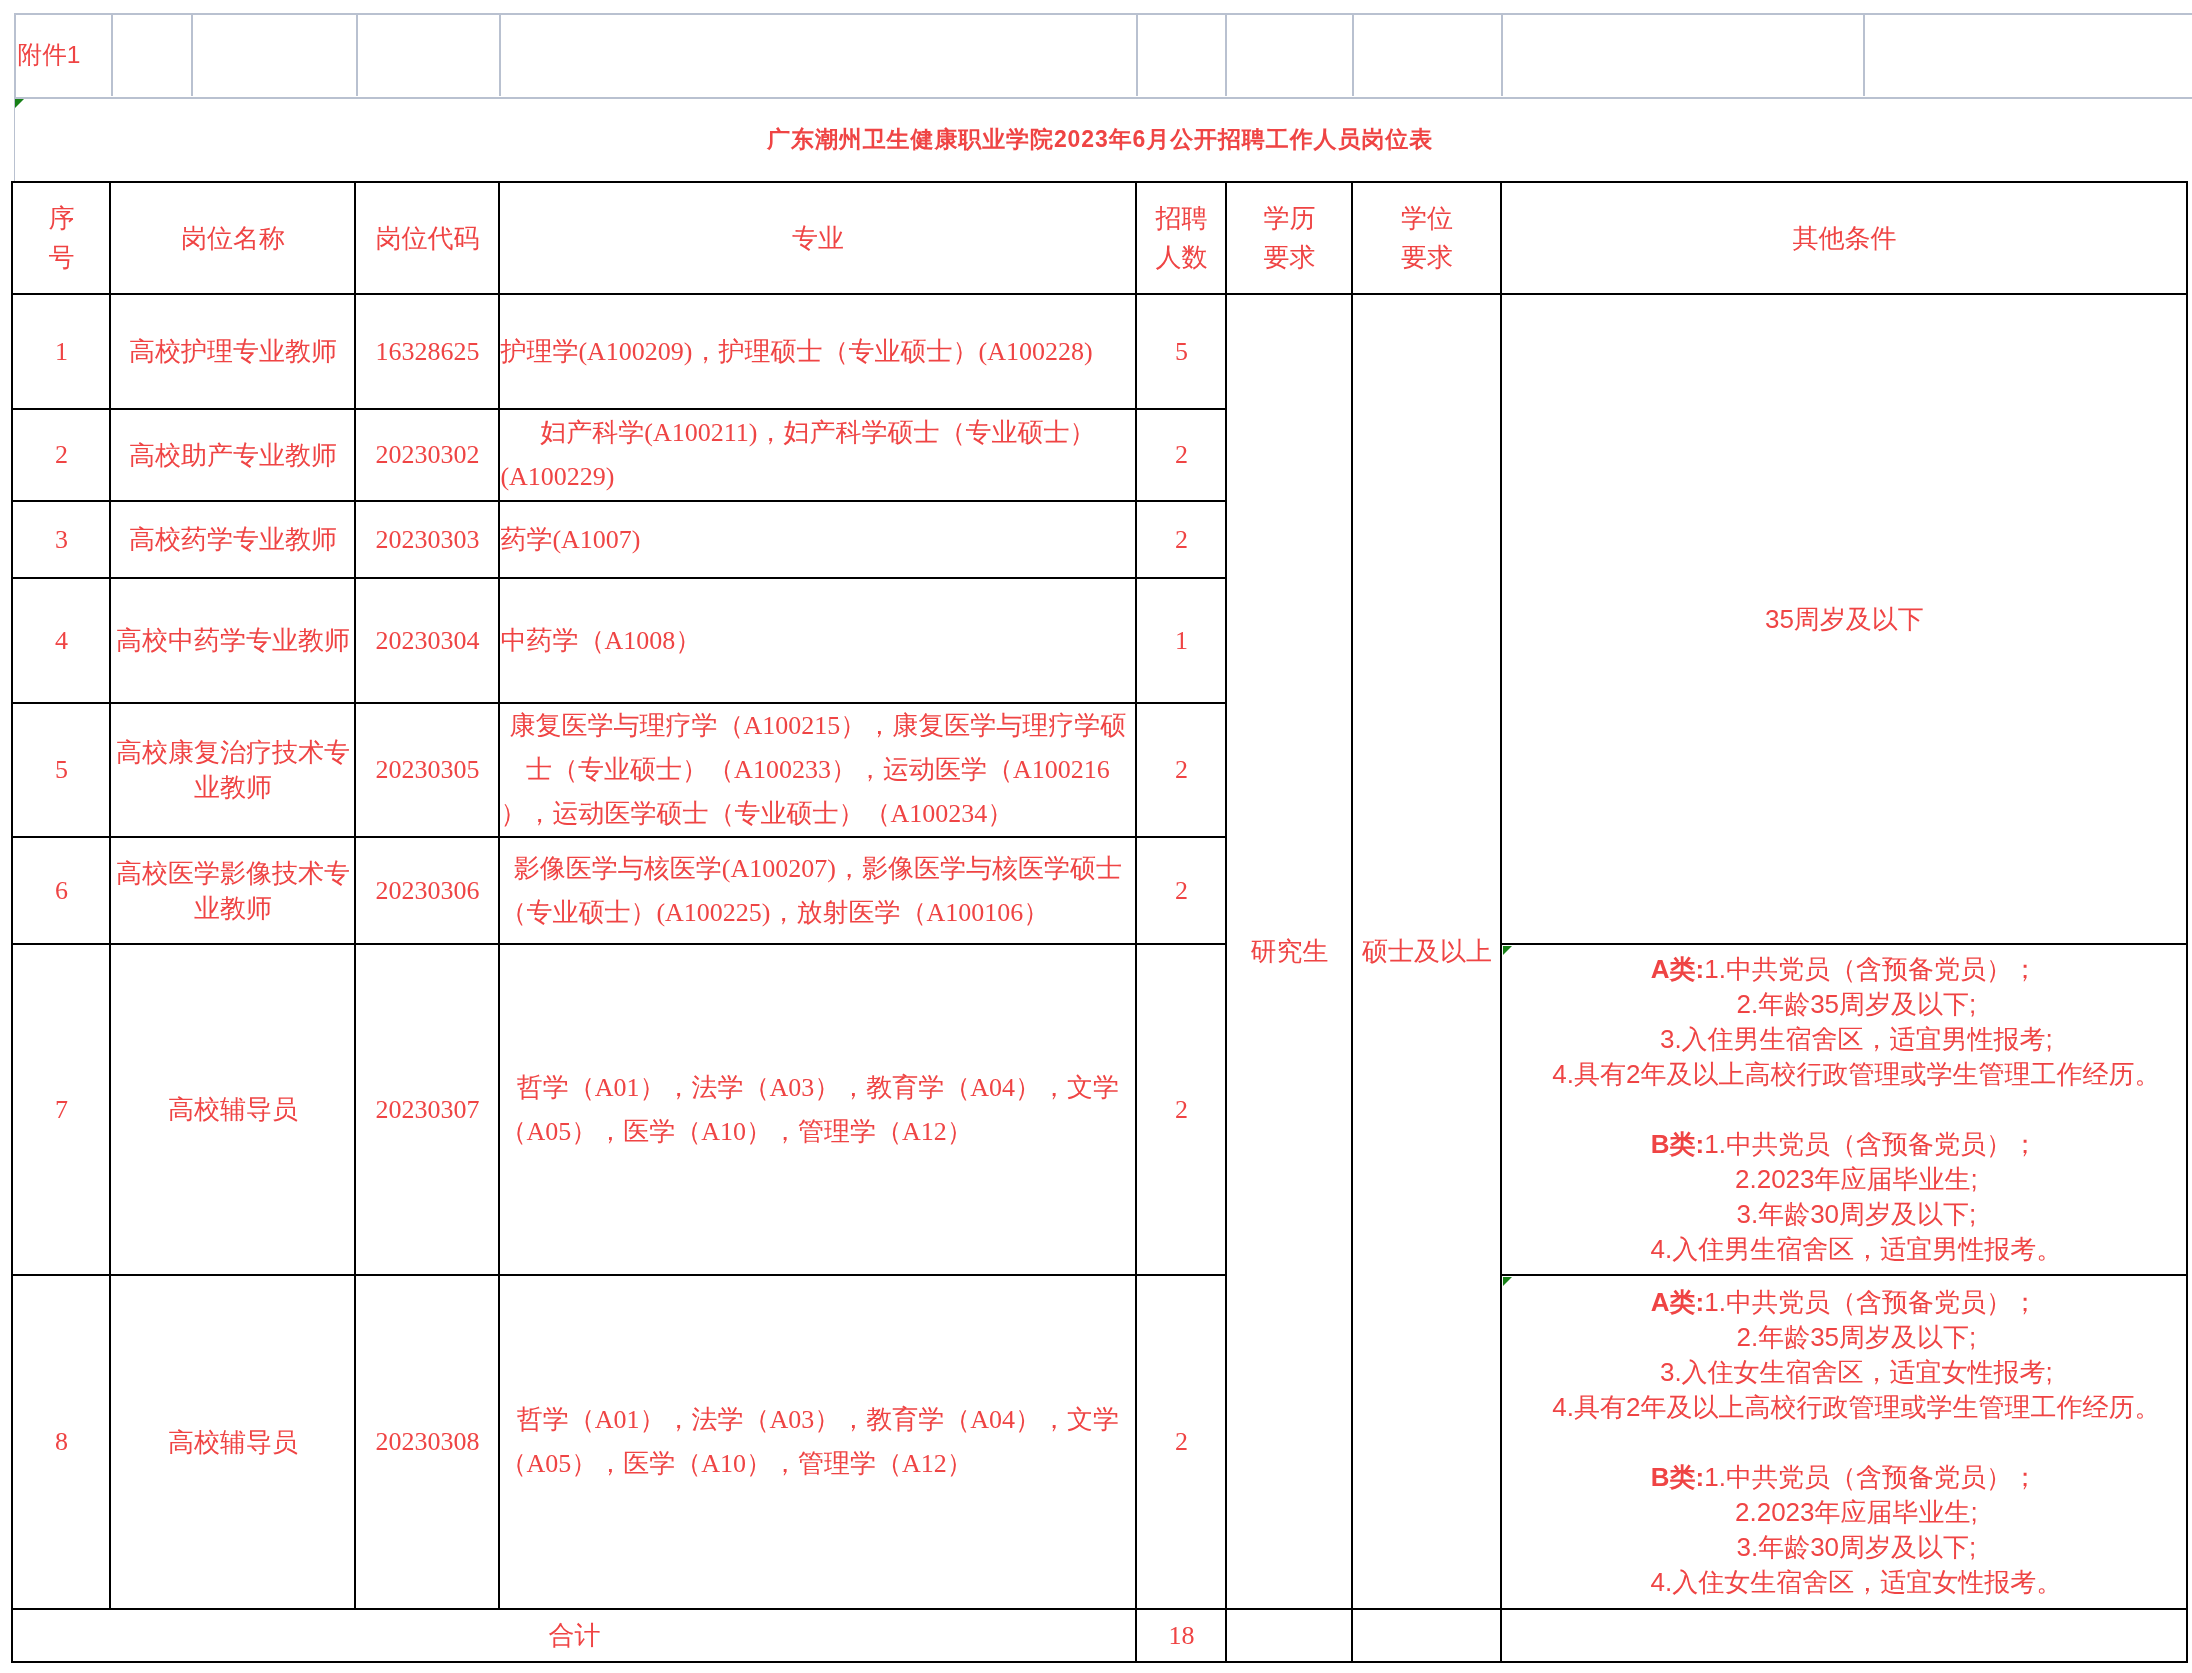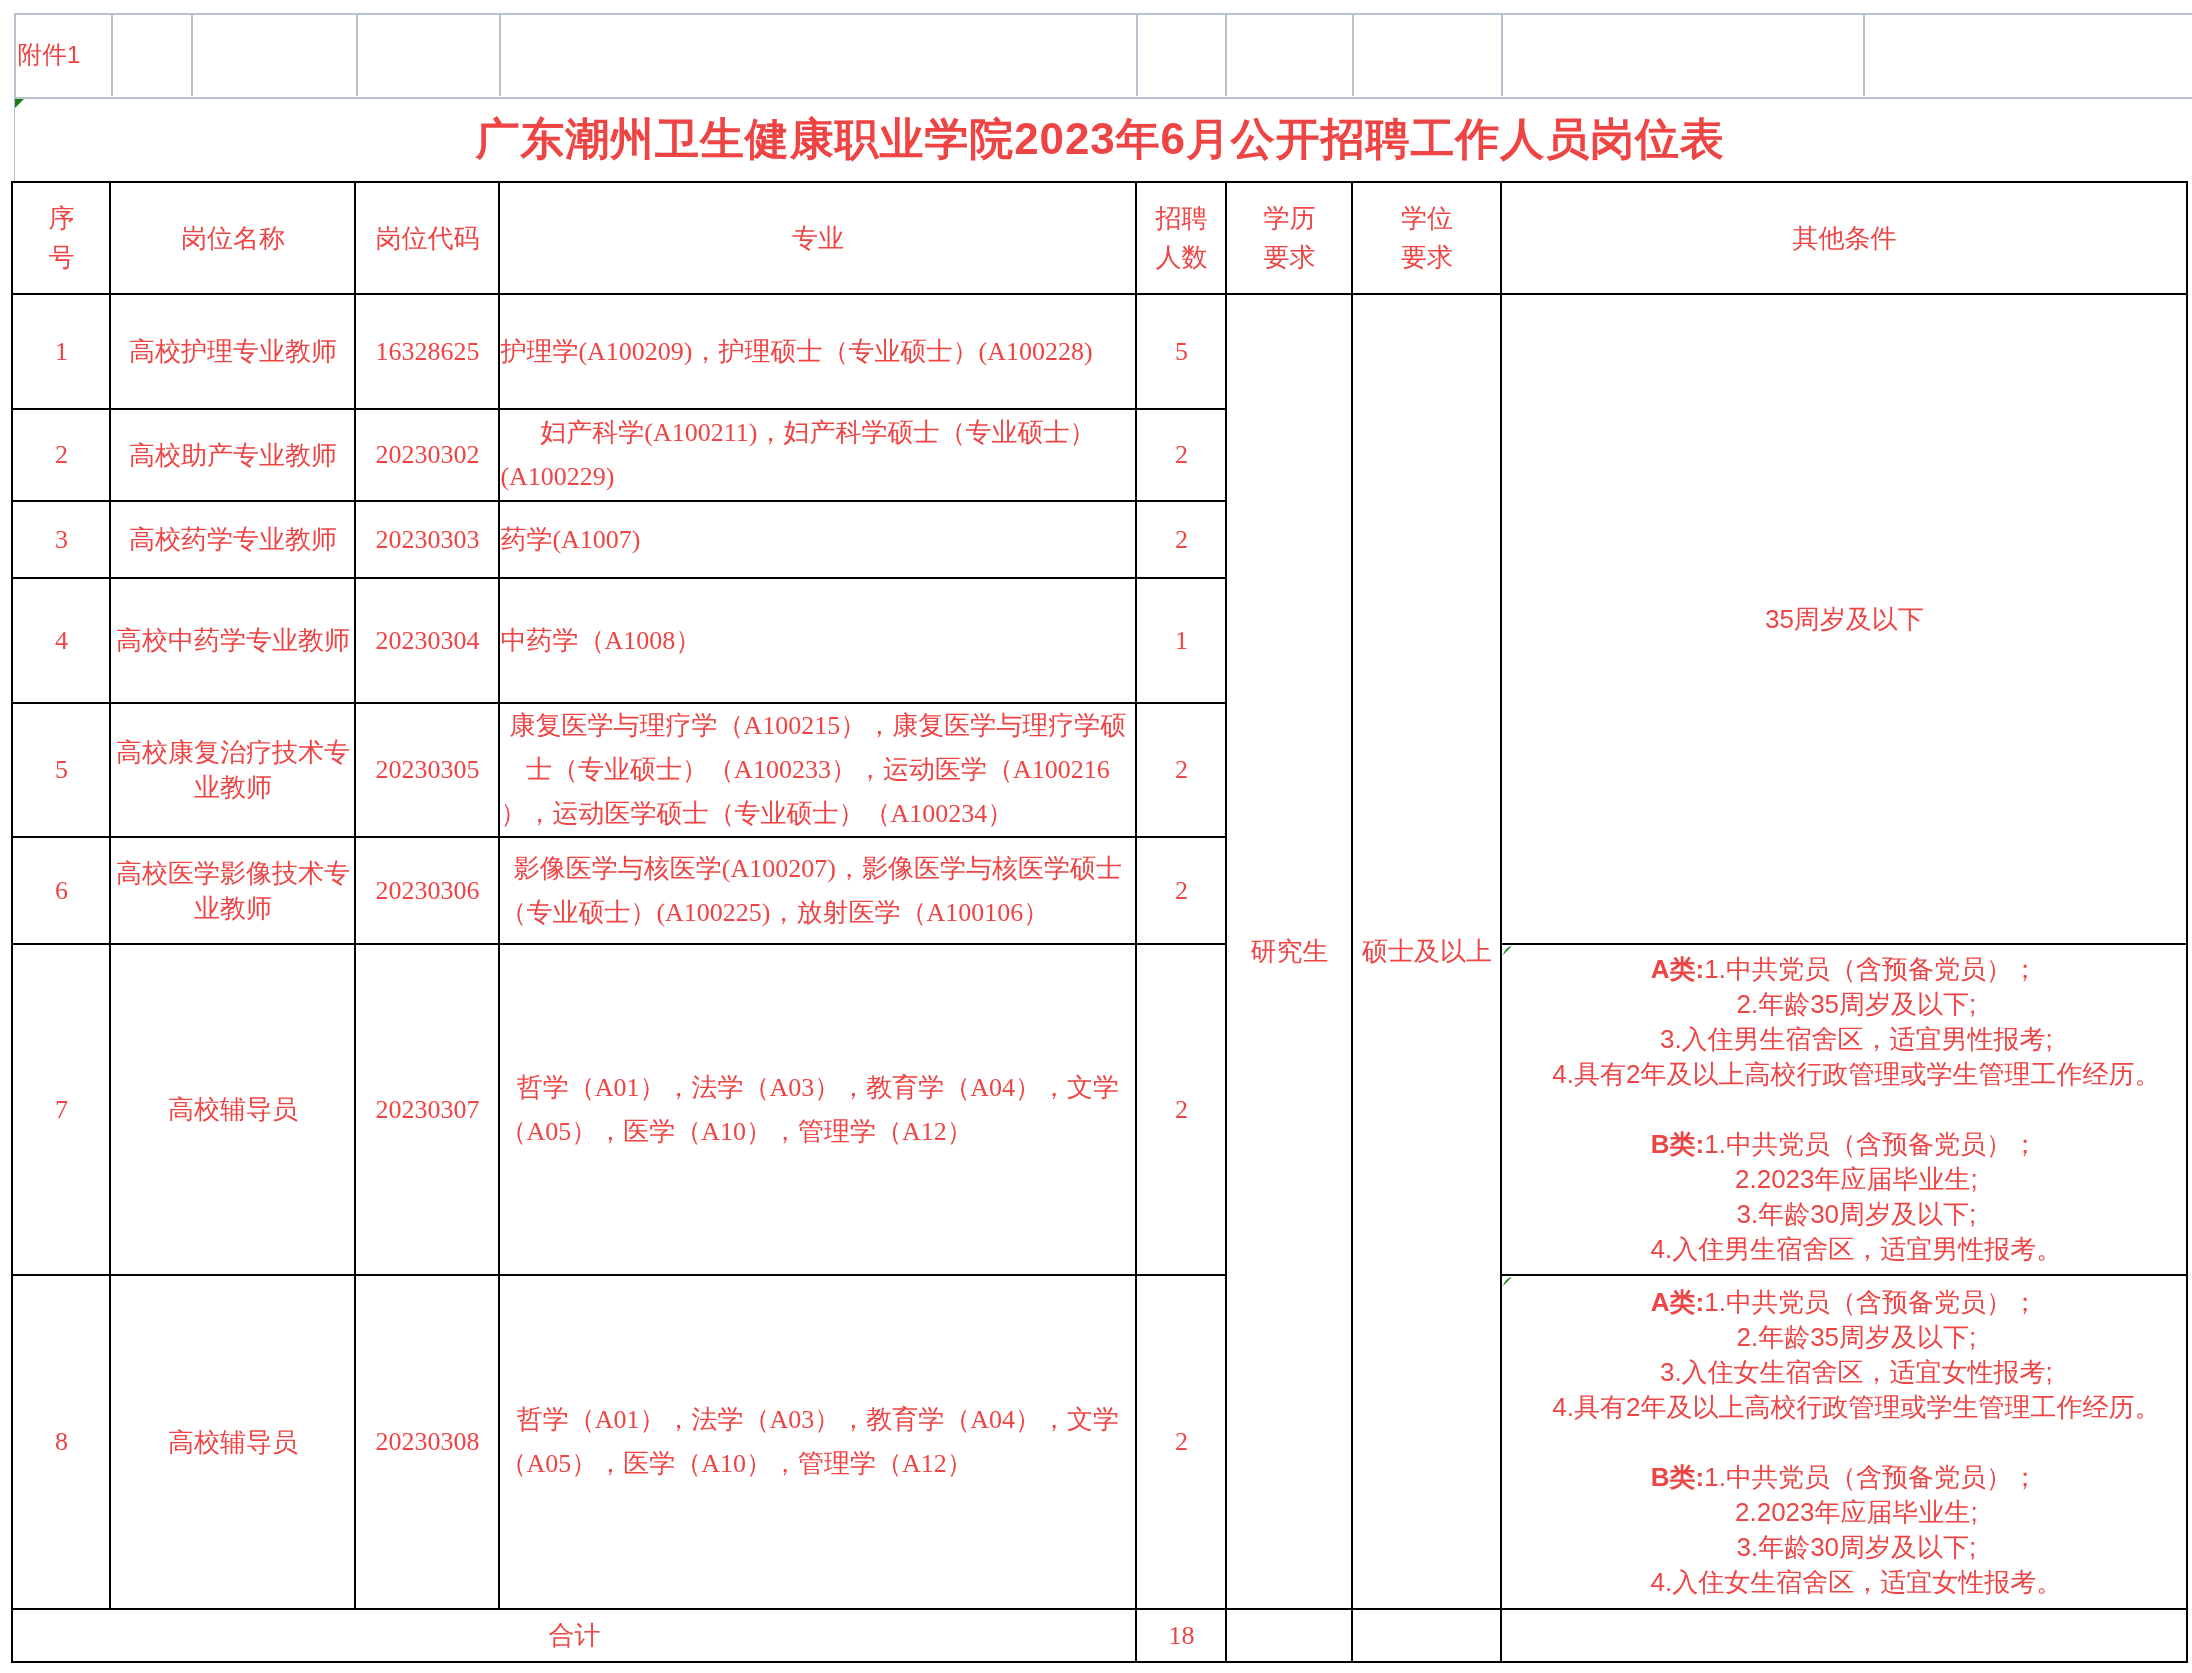--- a/index.html
+++ b/index.html
@@ -9,36 +9,36 @@
   
   .gridline{position:absolute;background:#b9c1d0;}
   .gl-h{height:1.8px;}
   .gl-v{width:1.8px;}
   #attachment-label{position:absolute;left:17.6px;top:13px;height:83px;display:flex;align-items:center;
       font-family:"Liberation Sans","DejaVu Sans",sans-serif;font-size:24.6px;}
 
   
   #title-row{position:absolute;left:14px;top:97px;width:2179px;height:84px;
       border-left:1.8px solid #b9c1d0;display:flex;align-items:center;justify-content:center;}
-  #page-title{font-family:"Liberation Sans","DejaVu Sans",sans-serif;font-weight:bold;font-size:44px;
+  #page-title{font-family:"Liberation Sans","DejaVu Sans",sans-serif;font-weight:bold;font-size:23px;
       letter-spacing:0.9px;transform:translateX(-4.4px);}
 
   
   .tri{position:absolute;width:0;height:0;border-top:9.7px solid #178017;border-right:9.7px solid transparent;}
 
   
   #job-table{position:absolute;left:11.4px;top:181px;border-collapse:collapse;table-layout:fixed;
       width:2176px;}
   #job-table td,#job-table th{border:2.6px solid #000;padding:0;box-sizing:border-box;
       font-size:26px;font-weight:normal;text-align:center;vertical-align:middle;overflow:hidden;}
   #job-table th{font-family:"Liberation Sans","DejaVu Sans",sans-serif;white-space:pre-line;line-height:39px;}
   td.major{ text-align:justify;text-align-last:left;padding:5.3px 8.8px;line-height:44px;}
   td.major.plain{text-align:left;}
   td.cond{position:relative;font-family:"Liberation Sans","DejaVu Sans",sans-serif;font-size:24.6px;
-      text-align:left;vertical-align:top;padding:7px 5.3px 0 5.3px;line-height:35px;border-radius:13px;}
+      text-align:left;vertical-align:top;padding:7px 5.3px 0 5.3px;line-height:35px;}
   td.cond .tri{left:0.9px;top:0.9px;}
   .cond-line{white-space:nowrap;}
   .cond-line.indent{padding-left:24px;}
   .cond-line.blank{height:35px;}
   .cond-line strong{font-weight:bold;}
   td.other-merged{font-family:"Liberation Sans","DejaVu Sans",sans-serif;font-size:24.6px;}
   .bold{font-weight:bold;}
 </style>
 </head>
 <body>

